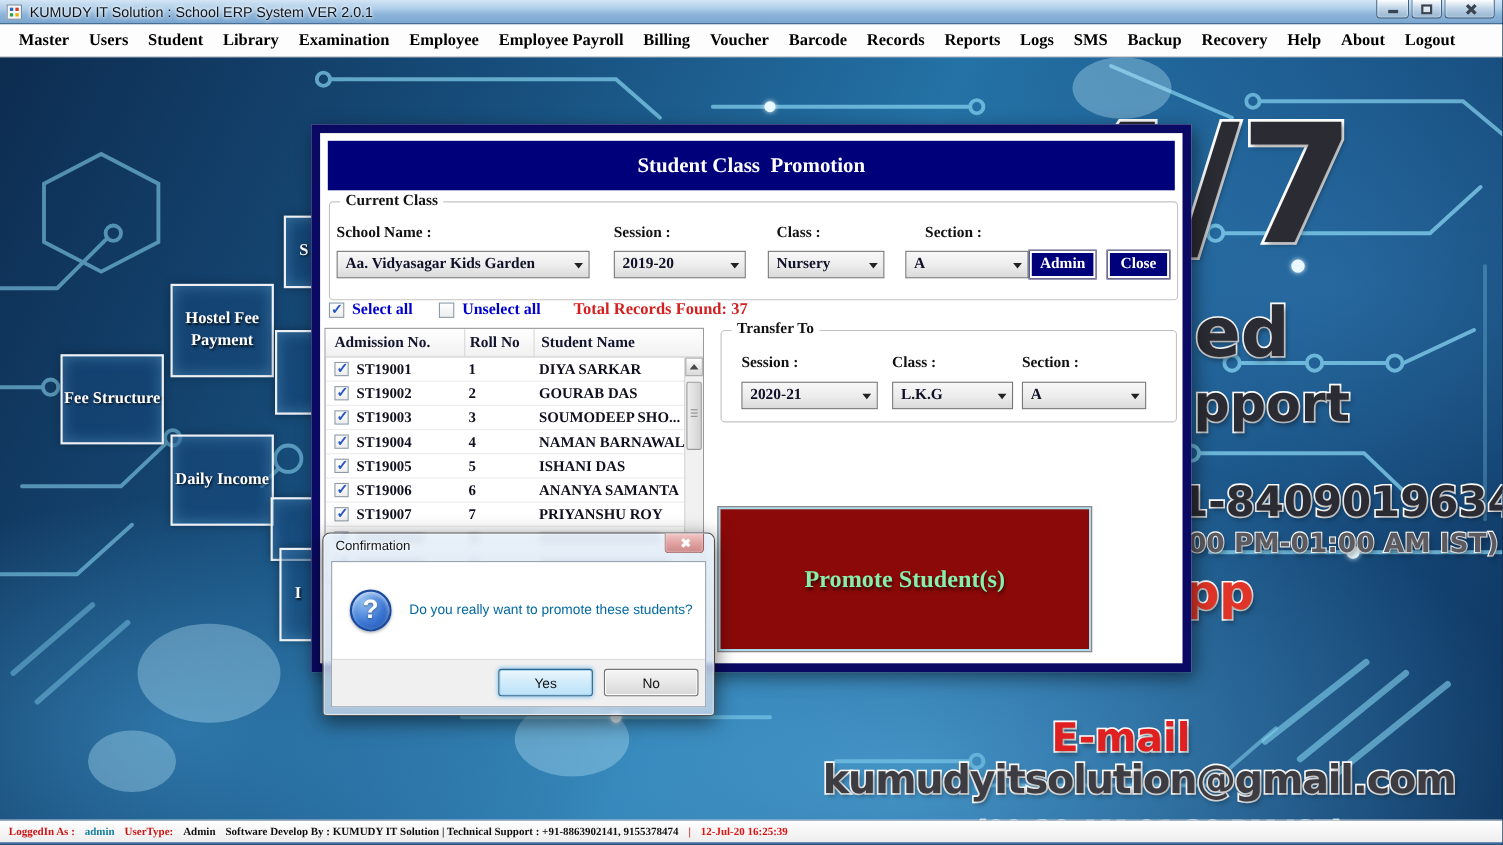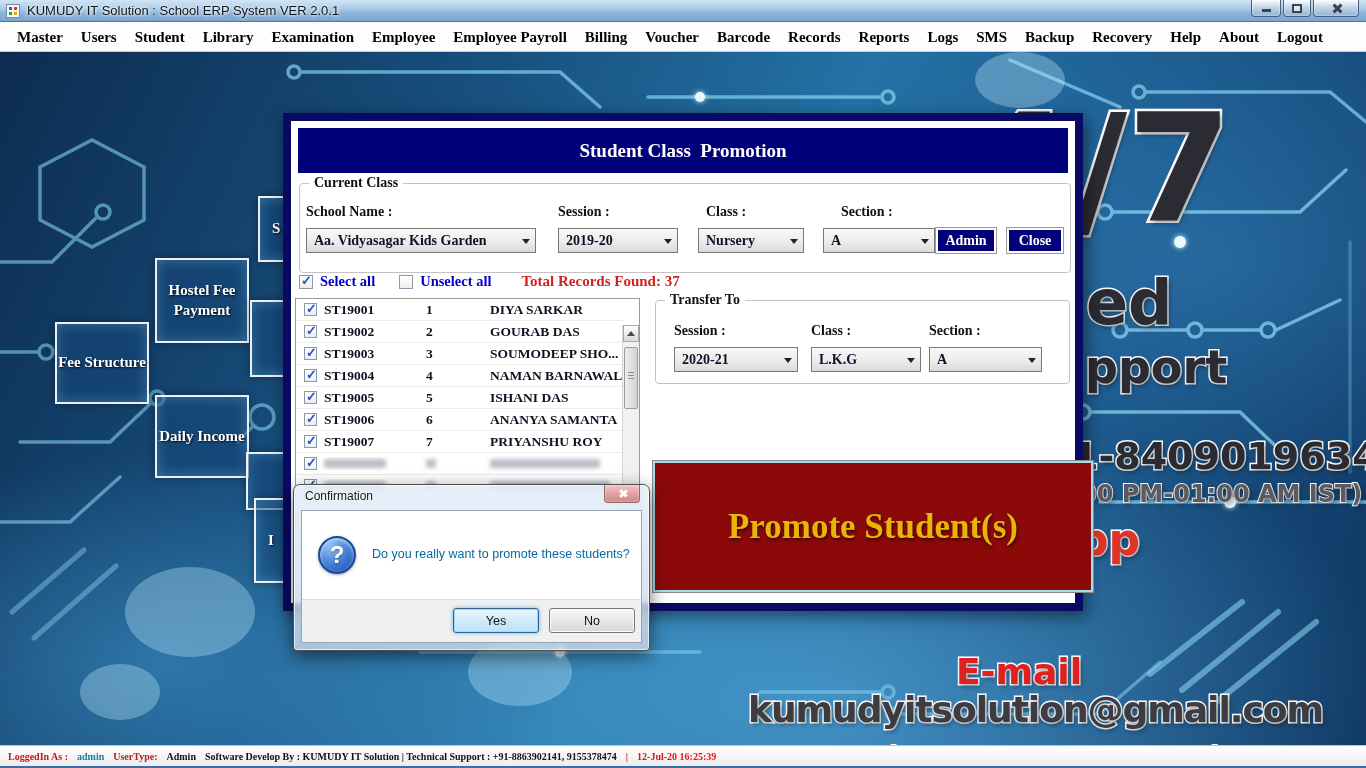--- a/index.html
+++ b/index.html
@@ -111,23 +111,23 @@
   #vscroll{position:absolute;right:0;top:26px;bottom:0;width:17px;background:#f1f1f1;border-left:1px solid #d5d5d5}
   .sb-btn{height:17px;border:1px solid #a8a8a8;background:linear-gradient(#fdfdfd,#d9d9d9);
     display:flex;align-items:center;justify-content:center}
   .sb-up::after{content:"";border:4px solid transparent;border-bottom:5px solid #4a4a4a;margin-bottom:4px}
   .sb-thumb{position:absolute;top:22px;left:1px;right:1px;height:62px;border:1px solid #9a9a9a;border-radius:2px;
     background:linear-gradient(90deg,#ededed,#d2d2d2)}
   .sb-thumb::after{content:"";position:absolute;left:3px;right:3px;top:27px;height:1px;background:#8f8f8f;
     box-shadow:0 3px 0 #8f8f8f,0 -3px 0 #8f8f8f}
 
   #btn-new{left:364px;top:287px;width:407px;height:48px;font-size:19px}
-  #btn-promote{position:absolute;left:362px;top:340px;width:440px;height:131px;background:#8b0909;
+  #btn-promote{position:absolute;left:362px;top:340px;width:339px;height:131px;background:#8b0909;
     border:2px solid #a8dcec;box-shadow:0 0 0 1px #8a8a8a;display:flex;align-items:center;justify-content:center;
-    color:#eab308;font-family:"Liberation Serif",serif;font-weight:700;font-size:35px;
+    color:#86efac;font-family:"Liberation Serif",serif;font-weight:700;font-size:22px;
     text-shadow:1px 2px 3px rgba(0,0,0,.6);cursor:default}
 
   
   #confirm{position:absolute;left:293px;top:484px;width:357px;height:167px;z-index:20;
     border-radius:7px 7px 4px 4px;border:1px solid #4e4e4e;
     background:linear-gradient(rgba(228,238,248,.85),rgba(198,215,232,.82));
     backdrop-filter:blur(2px);
     box-shadow:0 5px 18px rgba(0,0,0,.55), inset 0 0 0 1px rgba(255,255,255,.65)}
   #confirm-title{position:absolute;left:11px;top:4px;font-size:12px;color:#141414;text-shadow:0 0 2px #fff}
   #confirm-close{position:absolute;right:9px;top:0;width:36px;height:18px;border:1px solid #9a6464;border-top:none;
@@ -331,20 +331,27 @@
 
     <div id="select-row">
       <span class="cb checked"></span>
       <span class="sel-label">Select all</span>
       <span class="cb" style="margin-left:24px"></span>
       <span class="sel-label">Unselect all</span>
       <span id="total-records">Total Records Found: 37</span>
     </div>
 
     <div id="stable">
+      <div id="stable-header">
+        <div class="col-adm">Admission No.</div>
+        <div class="hdr-sep"></div>
+        <div class="col-roll">Roll No</div>
+        <div class="hdr-sep"></div>
+        <div class="col-name">Student Name</div>
+      </div>
 
       <div class="trow">
         <div class="col-adm">
             <span class="cb small checked"></span>
             <span>ST19001</span>
           </div>
         <div class="col-roll">1</div>
         <div class="col-name">DIYA SARKAR</div>
       </div>
       <div class="trow">

